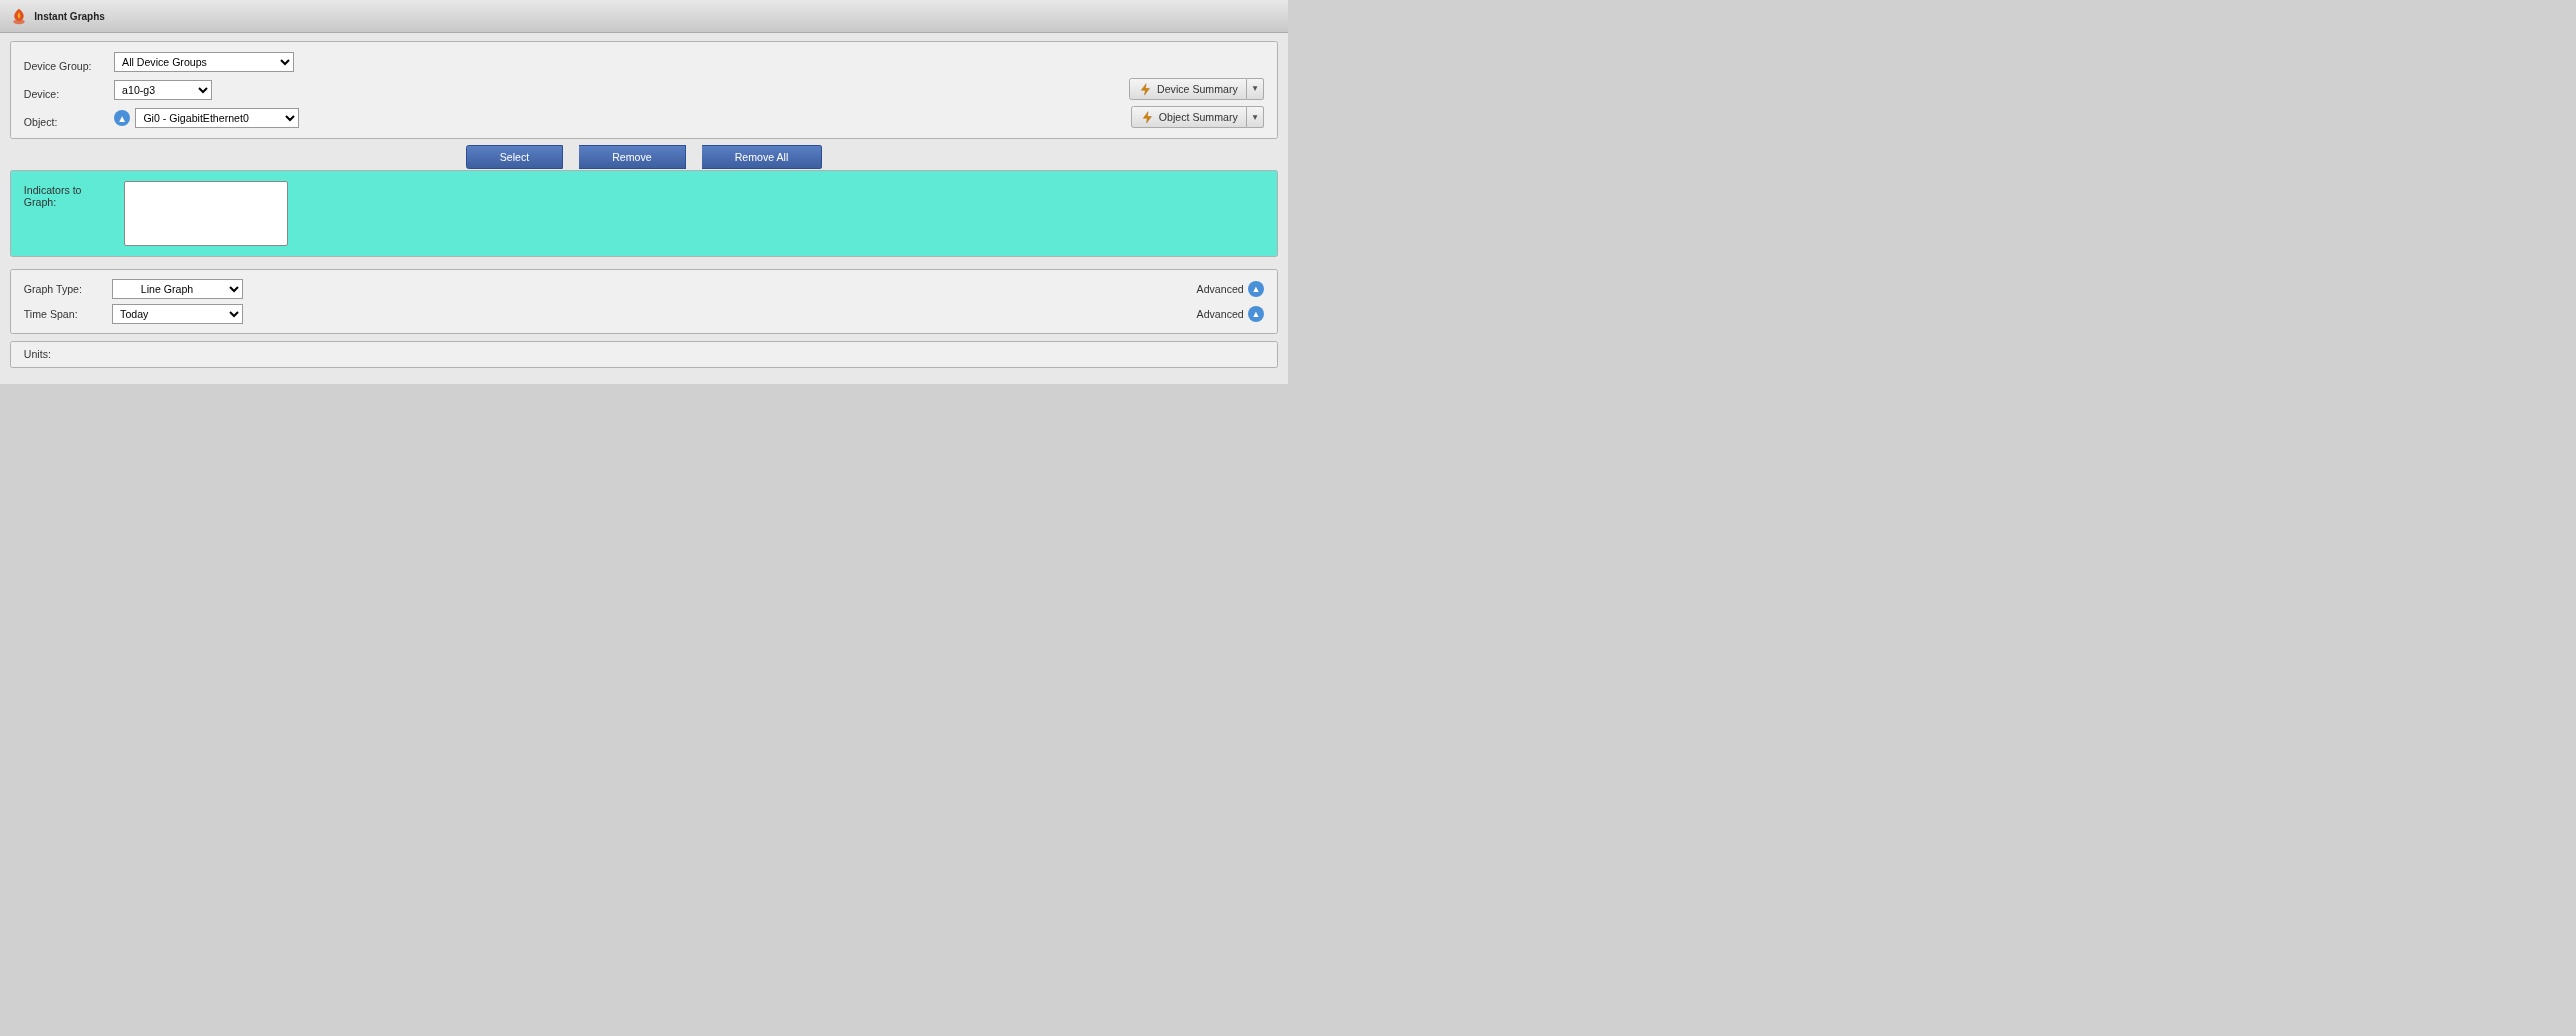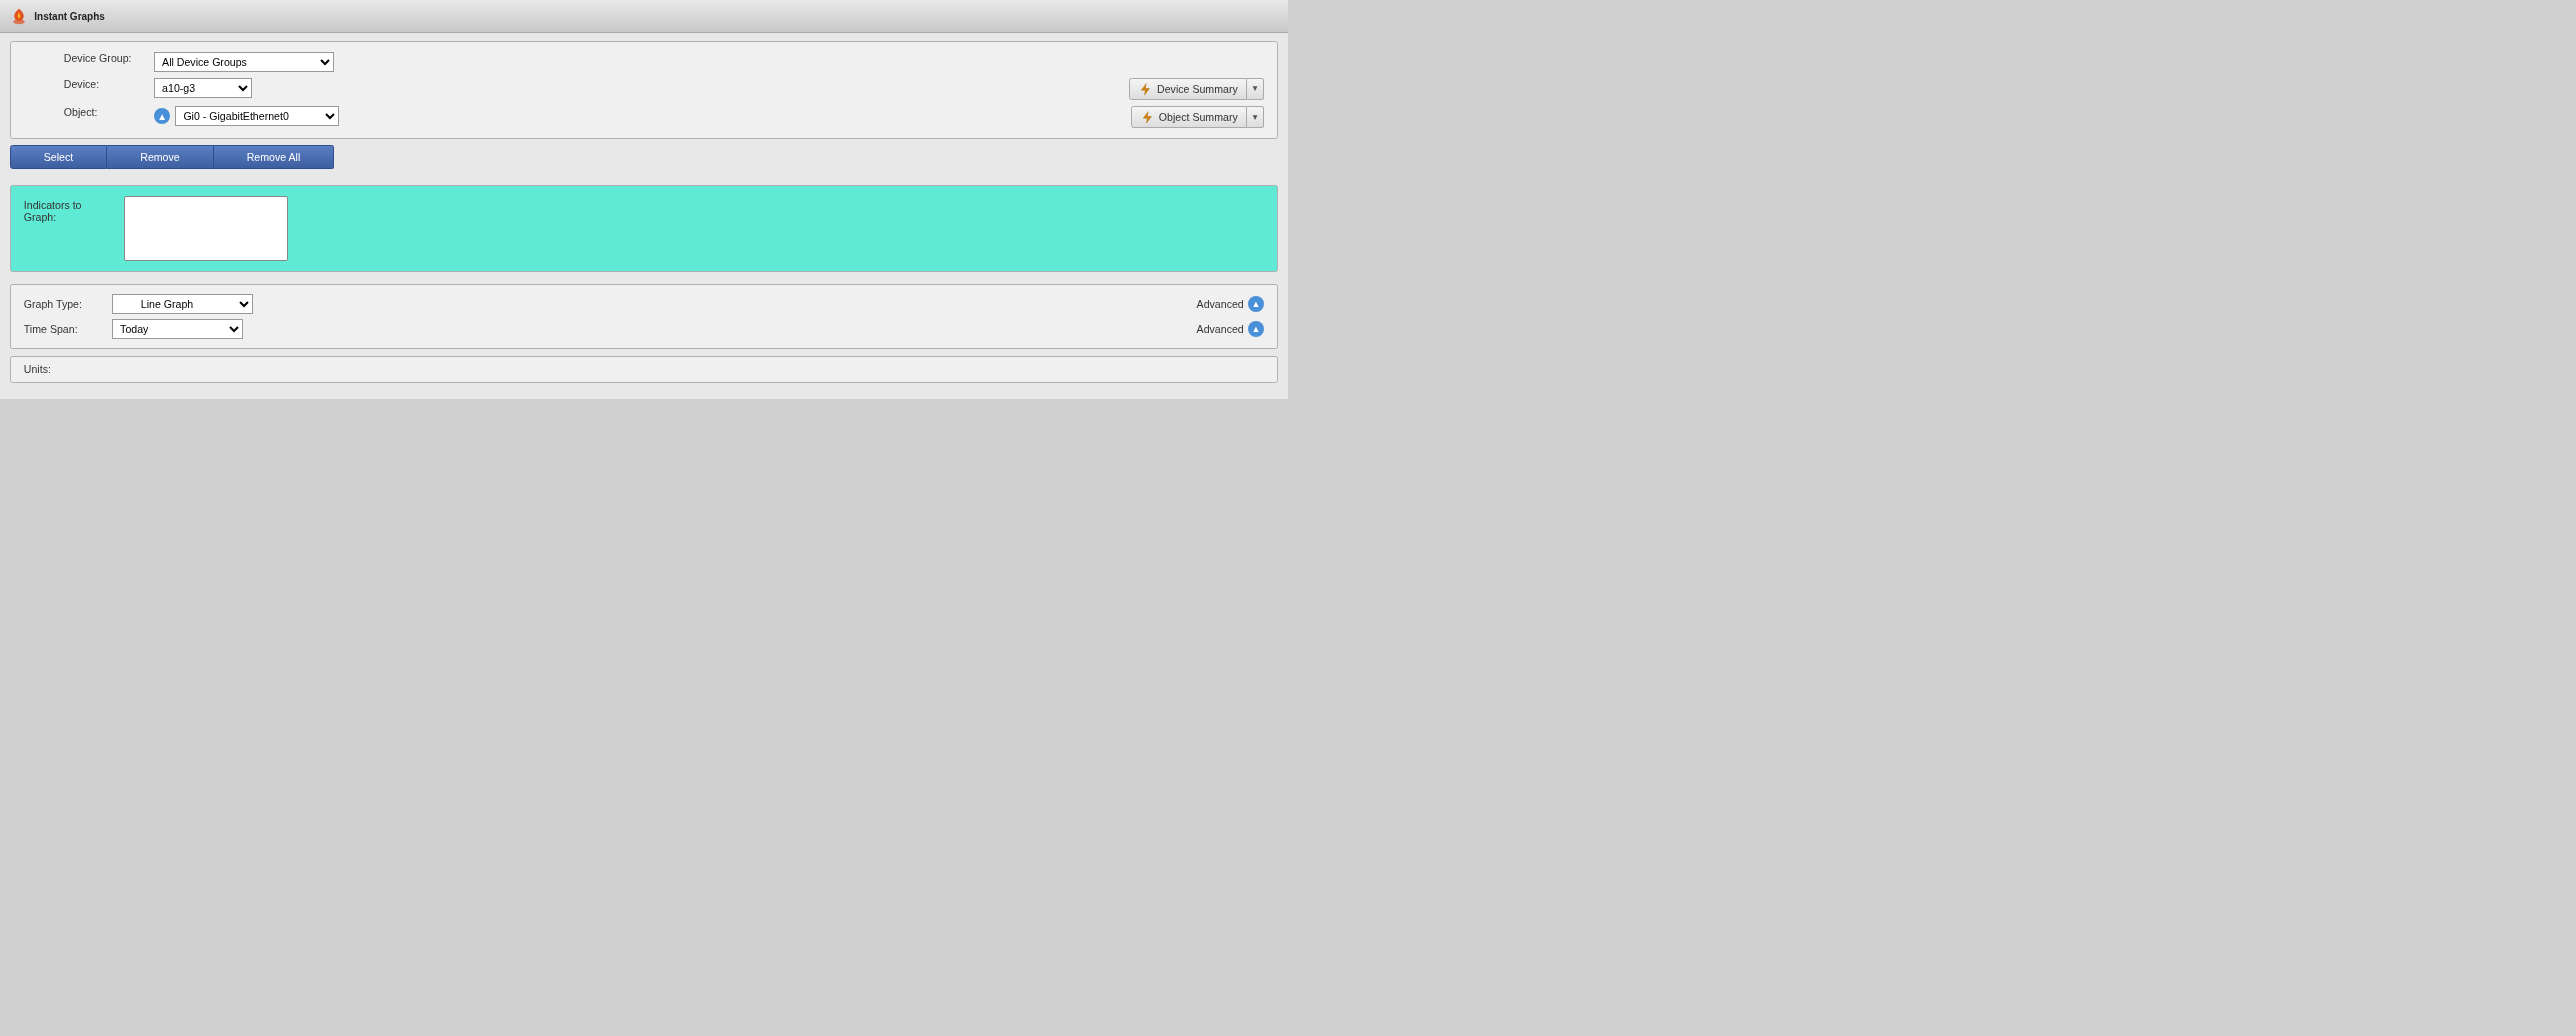--- a/index.html
+++ b/index.html
@@ -41,23 +41,22 @@
     .form-panel {
       background: #f0f0f0;
       border: 0.8px solid #b0b0b0;
       border-radius: 2.5px;
       padding: 9.8px 13px;
       margin-bottom: 6.5px;
     }
 
     .form-row {
       display: flex;
-      align-items: flex-start;
+      align-items: flex-end;
       margin-bottom: 6.5px;
-      margin-left: 40px;
     }
     .form-row:last-child { margin-bottom: 0; }
 
     .form-label {
       width: 90px;
       color: #333;
       font-size: 10.6px;
       flex-shrink: 0;
     }
 
@@ -84,21 +83,21 @@
 
     .select-object {
       width: 164px;
     }
 
     .select-indicator {
       width: 90px;
     }
 
     .select-graph-type {
-      width: 141px;
+      width: 131px;
       padding-left: 24px;
     }
 
     .select-time-span {
       width: 131px;
     }
 
     
     .right-summary {
       margin-left: auto;
@@ -154,22 +153,23 @@
       color: white;
       font-size: 9.8px;
       font-weight: bold;
       cursor: pointer;
       flex-shrink: 0;
     }
 
     
     .action-buttons {
       display: flex;
-      gap: 0;
-      margin-bottom: 16px;
+      gap: 16px;
+      margin-bottom: 1px;
+      justify-content: center;
     }
 
     .btn-select {
       background: linear-gradient(to bottom, #5b7fc4, #3d5fa0);
       border: 0.8px solid #2d4f90;
       color: white;
       padding: 4.9px 33px;
       font-size: 10.6px;
       cursor: pointer;
       border-radius: 2.5px 0 0 2.5px;

